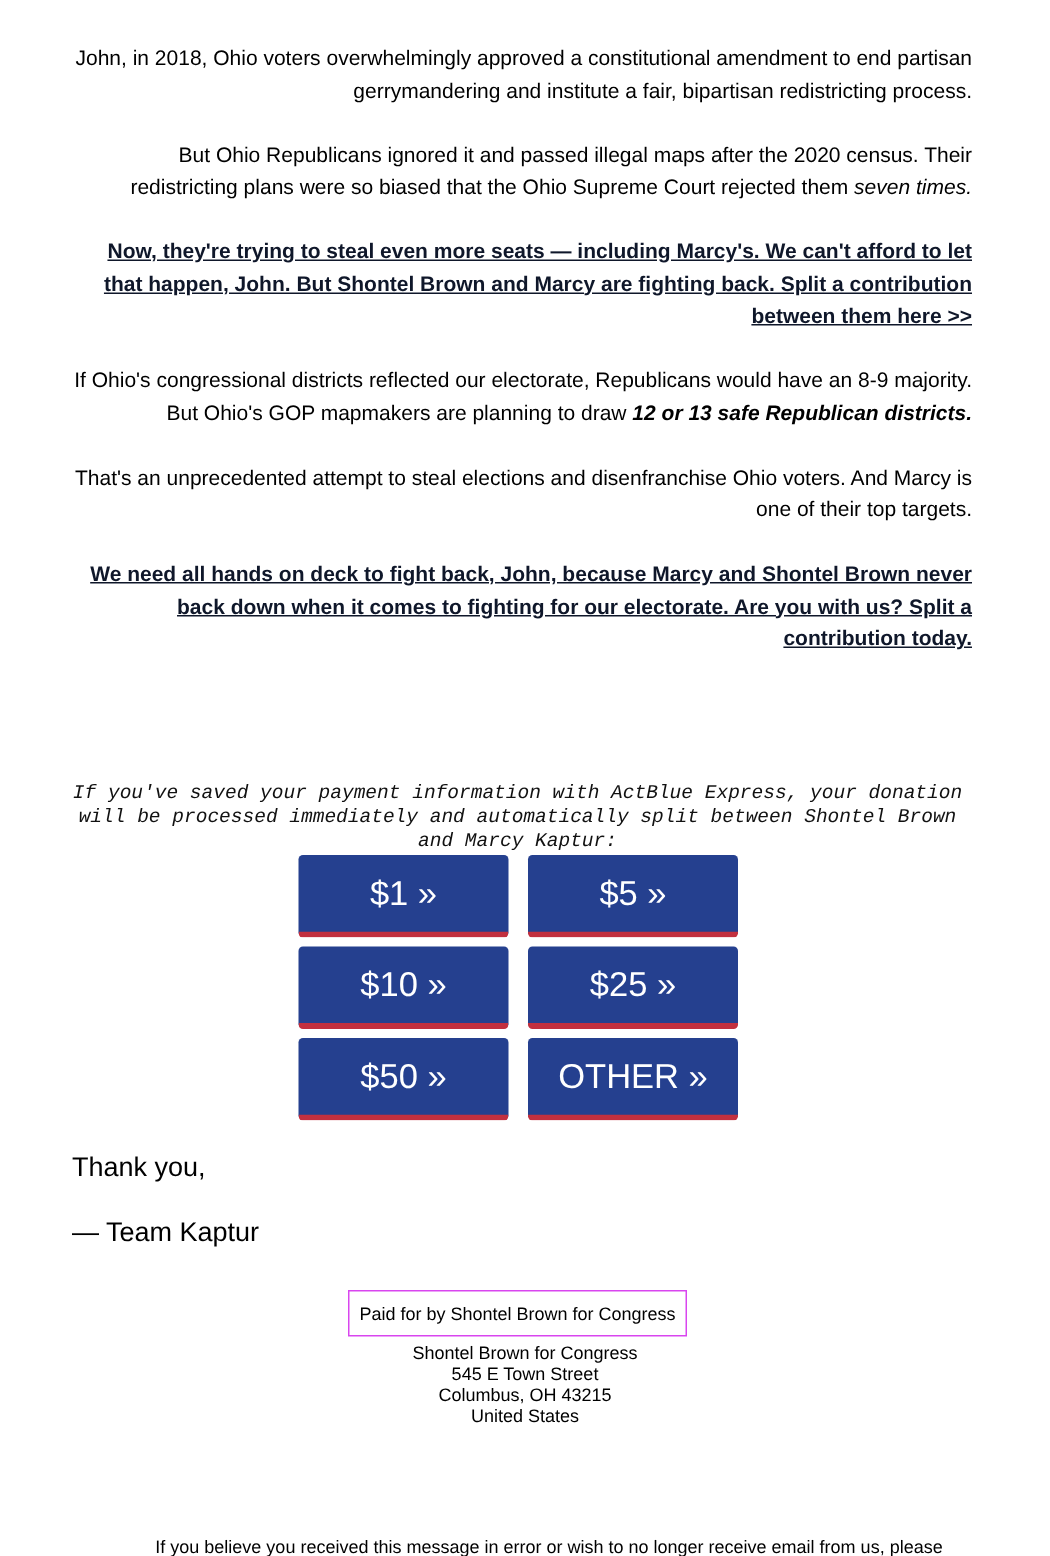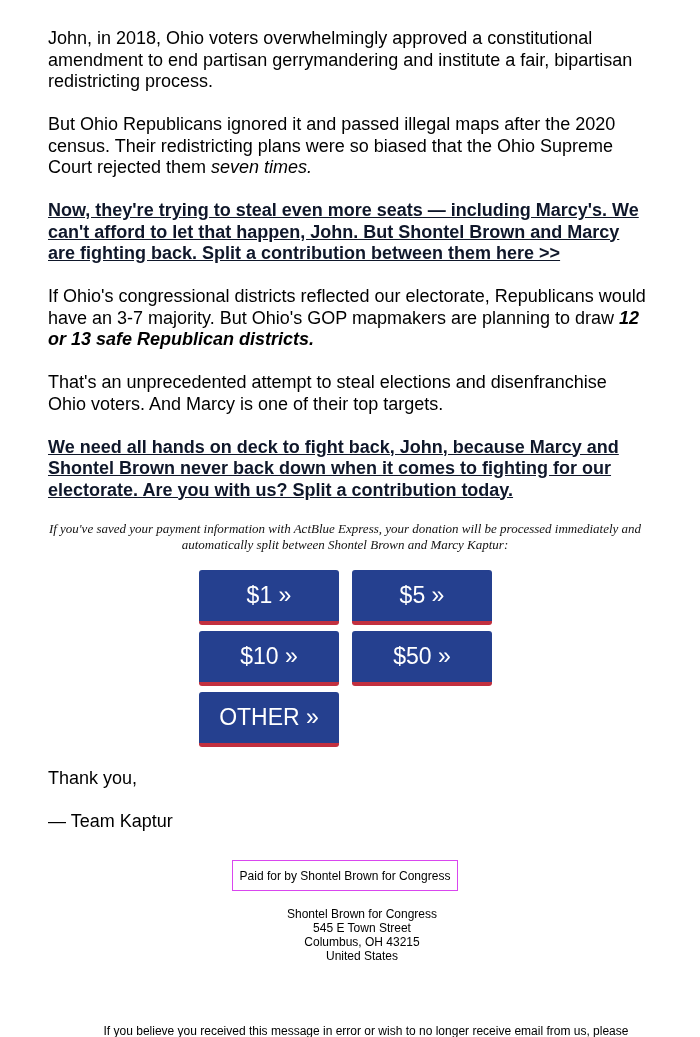--- a/index.html
+++ b/index.html
@@ -1,48 +1,49 @@
 <!DOCTYPE html>
 <html><head>
 <meta charset="utf-8">
 <style>
   html, body { margin: 0; padding: 0; background: #ffffff; }
   body { width: 700px; height: 1037px; overflow: hidden; font-family: "Liberation Sans", sans-serif; color: #000; }
   .content { position: absolute; left: 48px; top: 28px; width: 600px; }
-  p.body { font-size: 18px; line-height: 21.5px; margin: 0 0 21.5px 0; }
+  p.body { font-size: 14px; line-height: 21.5px; margin: 0 0 21.5px 0; text-align: right; }
   a.cta { color: #0f172a; font-weight: bold; text-decoration: underline; }
   .uline-i { font-style: italic; }
   .bold-i { font-style: italic; font-weight: bold; }
-  .note { font-family: Liberation Serif, serif; font-style: italic; font-size: 13px; line-height: 16px; text-align: center; color: #111; margin: 0; position: absolute; left: 40px; width: 610px; top: 521px; }
+  .note { font-family: Liberation Mono, monospace; font-style: italic; font-size: 13px; line-height: 16px; text-align: center; color: #111; margin: 0; position: absolute; left: 40px; width: 610px; top: 521px; }
   .btn-grid { position: absolute; left: 199px; top: 570px; width: 293px; display: grid; grid-template-columns: 140px 140px; column-gap: 13px; row-gap: 6px; }
   .btn { display: flex; align-items: center; justify-content: center; height: 51px; background: #25408f; border-bottom: 4px solid #c2303f; border-radius: 3px; color: #fff; font-size: 23px; text-decoration: none; }
   .closing { position: absolute; left: 48px; font-size: 18px; line-height: 21px; margin: 0; }
   .paid-box { position: absolute; left: 232px; top: 860px; width: 224px; height: 29px; border: 1px solid #d946ef; display: flex; align-items: center; justify-content: center; font-size: 12px; }
-  .addr { position: absolute; left: 200px; width: 300px; top: 895px; text-align: center; font-size: 12px; line-height: 14px; margin: 12px; }
+  .addr { position: absolute; left: 200px; width: 300px; top: 895px; text-align: center; font-size: 12px; line-height: 14px; margin: 0; }
   .footer { position: absolute; left: 60px; width: 580px; top: 1008px; text-align: center; font-size: 12px; line-height: 14px; margin: 16px; }
   .footer a { color: #000; text-decoration: none; }
 </style>
 </head>
 <body>
 
 <div class="content">
   <p class="body">John, in 2018, Ohio voters overwhelmingly approved a constitutional amendment to end partisan gerrymandering and institute a fair, bipartisan redistricting process.</p>
   <p class="body"><span>But Ohio Republicans ignored it and passed illegal maps after the 2020 census. Their redistricting plans were so biased that the Ohio Supreme Court rejected them </span><span class="uline-i">seven times.</span></p>
   <p class="body"><a href="#" class="cta">Now, they're trying to steal even more seats — including Marcy's. We can't afford to let that happen, John. But Shontel Brown and Marcy are fighting back. Split a contribution between them here &gt;&gt;</a></p>
-  <p class="body"><span>If Ohio's congressional districts reflected our electorate, Republicans would have an 3-7 majority. But Ohio's GOP mapmakers are planning to draw </span><span class="bold-i">12 or 13 safe Republican districts.</span></p>
+  <p class="body"><span>If Ohio's congressional districts reflected our electorate, Republicans would have an 8-9 majority. But Ohio's GOP mapmakers are planning to draw </span><span class="bold-i">12 or 13 safe Republican districts.</span></p>
   <p class="body">That's an unprecedented attempt to steal elections and disenfranchise Ohio voters. And Marcy is one of their top targets.</p>
   <p class="body"><a href="#" class="cta">We need all hands on deck to fight back, John, because Marcy and Shontel Brown never back down when it comes to fighting for our electorate. Are you with us? Split a contribution today.</a></p>
 </div>
 
 <p class="note">If you've saved your payment information with ActBlue Express, your donation will be processed immediately and automatically split between Shontel Brown and Marcy Kaptur:</p>
 
 <div class="btn-grid">
   <a href="#" class="btn">$1 »</a>
   <a href="#" class="btn">$5 »</a>
   <a href="#" class="btn">$10 »</a>
+  <a href="#" class="btn">$25 »</a>
   <a href="#" class="btn">$50 »</a>
   <a href="#" class="btn">OTHER »</a>
 </div>
 
 <p class="closing" style="top:768px;">Thank you,</p>
 <p class="closing" style="top:811px;">— Team Kaptur</p>
 
 <div class="paid-box">Paid for by Shontel Brown for Congress</div>
 
 <p class="addr">

